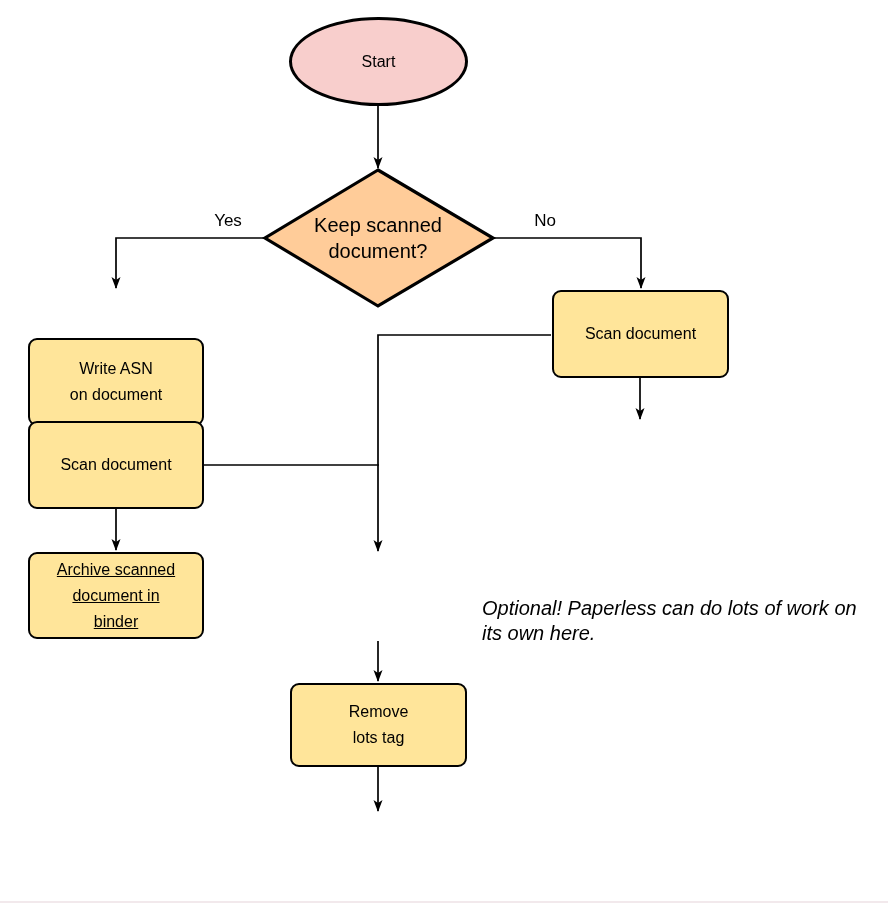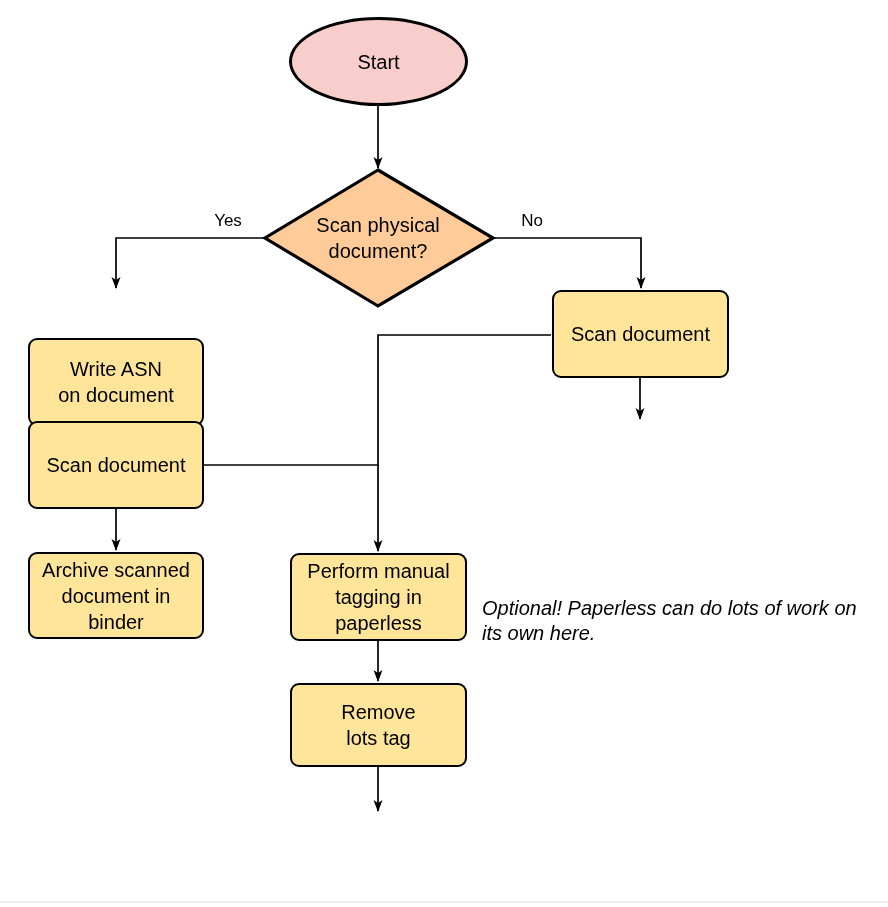--- a/index.html
+++ b/index.html
@@ -13,21 +13,21 @@
     width:888px;height:907px;overflow:hidden;
     font-family:"Liberation Sans","DejaVu Sans",sans-serif;
     color:#000;
   }
   .canvas{position:relative;width:888px;height:907px;background:#fff;}
   .edges{position:absolute;left:0;top:0;width:888px;height:907px;}
   .edge{stroke:var(--stroke);stroke-width:1.7;fill:none;}
   .shape{
     position:absolute;box-sizing:border-box;
     display:flex;align-items:center;justify-content:center;
-    text-align:center;font-size:20px;line-height:26px;
+    text-align:center;font-size:16px;line-height:26px;
     white-space:pre-line;
   }
   .terminator{
     background:var(--terminator-fill);
     border:3.2px solid var(--stroke);
     border-radius:50%;
   }
   .process{
     background:var(--process-fill);
     border:2.8px solid var(--stroke);
@@ -73,38 +73,35 @@
     <path class="edge" d="M551,335 L378,335 L378,551" marker-end="url(#arrow)"></path>
     <path class="edge" d="M378,641 L378,681" marker-end="url(#arrow)"></path>
     <path class="edge" d="M378,767 L378,811" marker-end="url(#arrow)"></path>
   </svg>
 
   <div class="shape terminator" style="left:289px;top:17px;width:179px;height:89px;">Start</div>
 
   <svg class="diamond-svg" style="left:259px;top:163px;" width="240" height="150" viewBox="0 0 240 150" xmlns="http://www.w3.org/2000/svg">
     <polygon points="119,7 234,75 119,143 6,75"></polygon>
   </svg>
-  <div class="diamond-label" style="left:278px;top:212px;width:200px;height:52px;">Scan physical
+  <div class="diamond-label" style="left:278px;top:212px;width:200px;height:52px;">Keep scanned
 document?</div>
 
   <div class="edge-label" style="left:198px;top:211px;">Yes</div>
-  <div class="edge-label" style="left:502px;top:211px;">No</div>
+  <div class="edge-label" style="left:515px;top:211px;">No</div>
 
   <div class="shape process" style="left:28px;top:290px;width:176px;height:88px;margin-top:48px;">Write ASN
 on document</div>
   <div class="shape process" style="left:28px;top:421px;width:176px;height:88px;">Scan document</div>
-  <div class="shape process" style="left:28px;top:552px;width:176px;height:87px;">Archive scanned
+  <div class="shape process" style="left:28px;top:552px;width:176px;height:87px;text-decoration:underline;">Archive scanned
 document in
 binder</div>
 
   <div class="shape process" style="left:552px;top:290px;width:177px;height:88px;">Scan document</div>
 
-  <div class="shape process" style="left:290px;top:553px;width:177px;height:88px;">Perform manual
-tagging in
-paperless</div>
   <div class="shape process" style="left:290px;top:683px;width:177px;height:84px;">Remove
 lots tag</div>
 
 
   <div class="note" style="left:482px;top:596px;width:410px;">Optional! Paperless can do lots of work on
 its own here.</div>
 
   <div class="bottom-rule"></div>
 
 </div>

